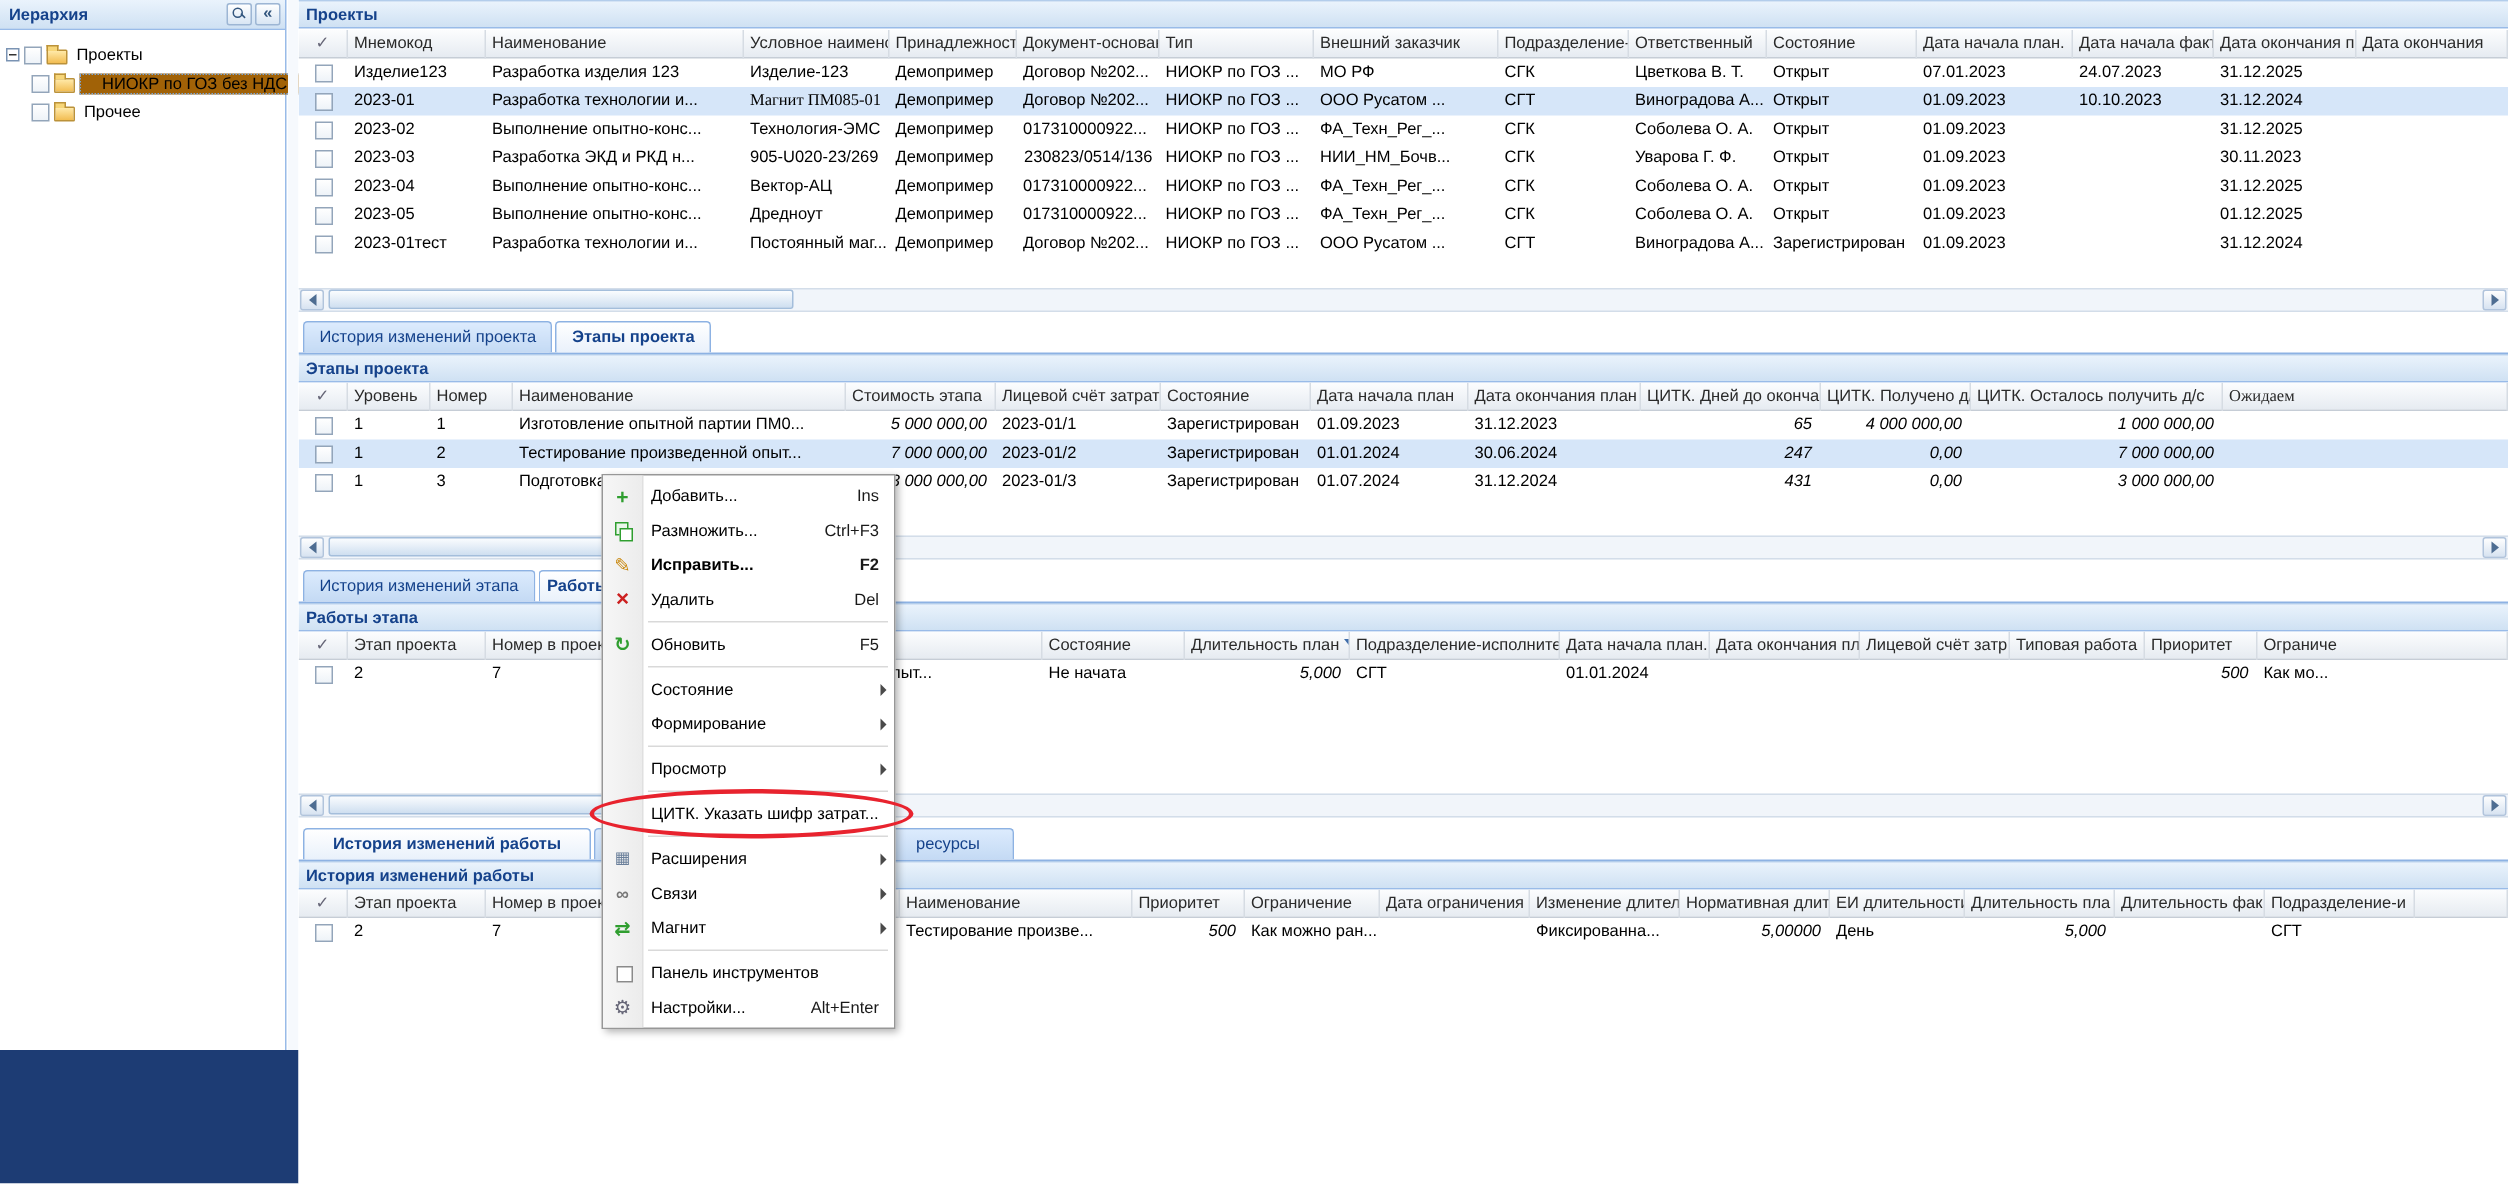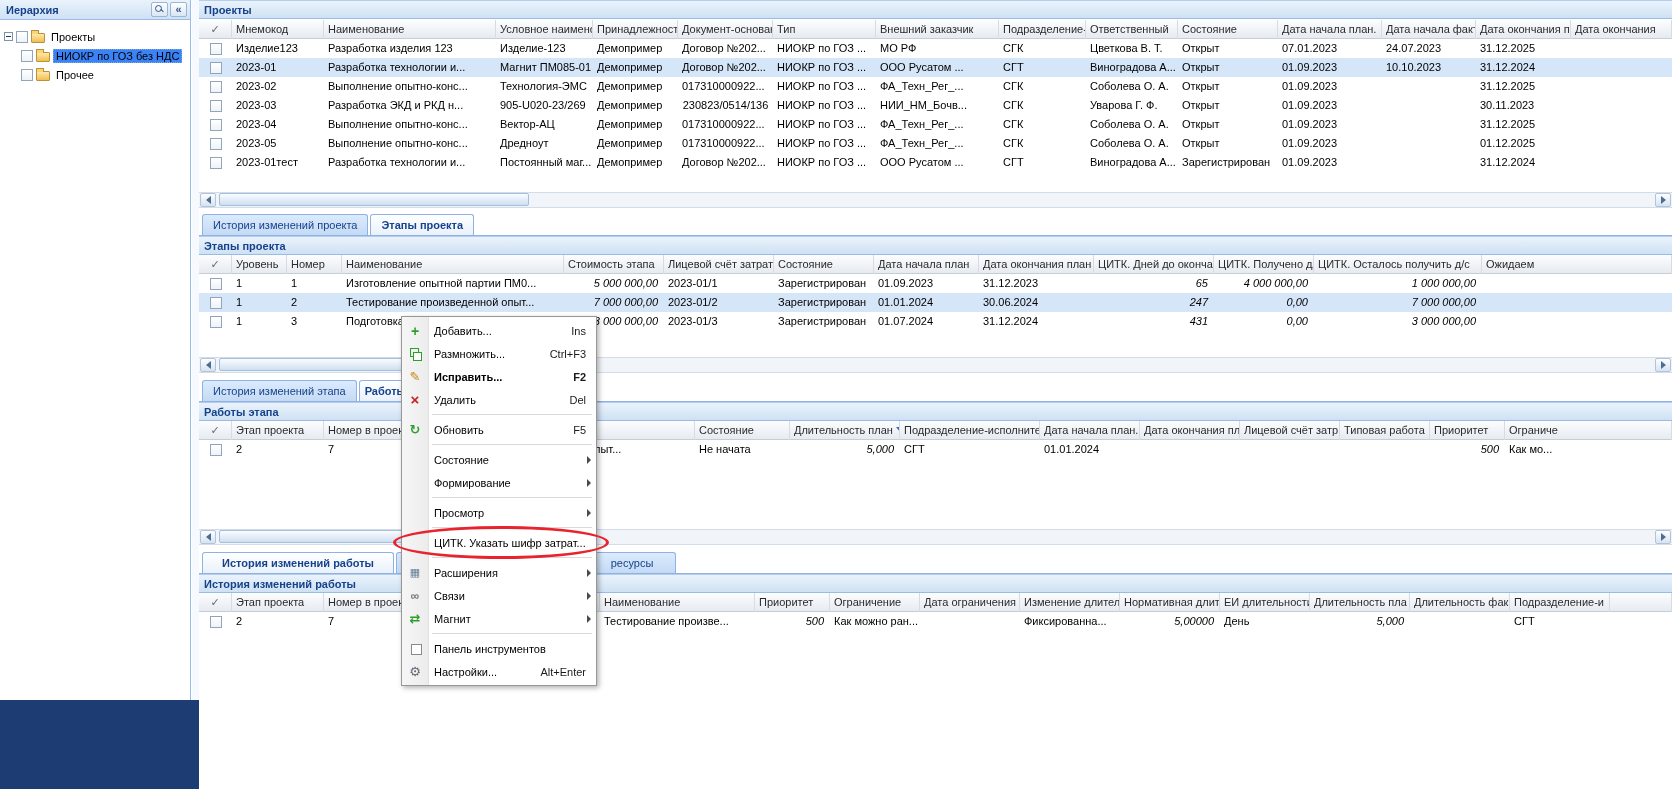--- a/index.html
+++ b/index.html
@@ -17,21 +17,21 @@
   .chev-glyph::before{content:"«";font-size:11px;color:#33567e}
   .tree{padding:7px 4px 0 4px}
   .trow{display:flex;align-items:center;height:19px;gap:3px;cursor:pointer}
   .trow .ind{width:14px;flex:none}
   .exp{width:9px;height:9px;border:1px solid #7a93b3;background:#fff;position:relative;flex:none}
   .exp::before{content:"";position:absolute;left:1px;top:3px;width:5px;height:1px;background:#333}
   .cb{width:12px;height:12px;border:1px solid #93a5ba;background:linear-gradient(#fff,#eef3f8);flex:none}
   .folder{position:relative;width:14px;height:10px;background:linear-gradient(#ffe9a8,#f2bd52);border:1px solid #bb923a;border-radius:1px;flex:none;margin-top:2px}
   .folder::before{content:"";position:absolute;left:-1px;top:-4px;width:6px;height:3px;background:#f7d679;border:1px solid #bb923a;border-bottom:none}
   .tlabel{padding:1px 3px;white-space:nowrap}
-  .tlabel.sel{background:#3b82f6;border:1px dotted #7ea7d8;padding:0 2px}
+  .tlabel.sel{background:#a16207;border:1px dotted #7ea7d8;padding:0 14px}
   #splitter{position:absolute;left:192px;top:0;width:7px;height:700px;background:#f6f9fd}
   #app-bg{position:absolute;left:0;top:700px;width:199px;height:89px;background:#1d3c74}
 
   
   #main{position:absolute;left:199px;top:0;width:1473px;height:789px;background:#fff;overflow:hidden}
   .panel-hdr{position:absolute;left:0;width:100%;height:19px;line-height:18px;background:linear-gradient(#eaf3fc,#cfe1f3);border-top:1px solid #b3cdeb;border-bottom:1px solid #99bbe8;color:#15428b;font-weight:bold;padding:0 5px;overflow:hidden}
   .grid{position:absolute;left:0;width:100%;overflow:hidden}
   .ghr{display:flex;height:19px;background:linear-gradient(#fcfdfe,#e6ebf1);border-bottom:1px solid #c6cdd6}
   .ghc{flex:none;height:19px;line-height:18px;padding:0 4px;border-right:1px solid #d6dce3;white-space:nowrap;overflow:hidden;color:#2a2a2a;cursor:pointer}
   .ghc.chk{text-align:center;color:#667;padding:0}
@@ -158,21 +158,21 @@
           <div class="gcell" style="width: 94px;">24.07.2023</div>
           <div class="gcell" style="width: 95px;">31.12.2025</div>
           <div class="gcell" style="width: 101px;"></div>
         </div>
         <div class="gr sel">
           <div class="gcell chkc" style="width: 33px;">
             <span class="cb"></span>
           </div>
           <div class="gcell" style="width: 92px;">2023-01</div>
           <div class="gcell" style="width: 172px;">Разработка технологии и...</div>
-          <div class="gcell" style="width: 97px;">Магнит ПМ085-01</div>
+          <div class="gcell" style="width: 97px; font-family: Liberation Serif, serif;">Магнит ПМ085-01</div>
           <div class="gcell" style="width: 85px;">Демопример</div>
           <div class="gcell" style="width: 95px;">Договор №202...</div>
           <div class="gcell" style="width: 103px;">НИОКР по ГОЗ ...</div>
           <div class="gcell" style="width: 123px;">ООО Русатом ...</div>
           <div class="gcell" style="width: 87px;">СГТ</div>
           <div class="gcell" style="width: 92px;">Виноградова А...</div>
           <div class="gcell" style="width: 100px;">Открыт</div>
           <div class="gcell" style="width: 104px;">01.09.2023</div>
           <div class="gcell" style="width: 94px;">10.10.2023</div>
           <div class="gcell" style="width: 95px;">31.12.2024</div>
@@ -296,21 +296,21 @@
           <div class="ghc" style="width: 55px;"><span>Номер</span></div>
           <div class="ghc" style="width: 222px;"><span>Наименование</span></div>
           <div class="ghc" style="width: 100px;"><span>Стоимость этапа</span></div>
           <div class="ghc" style="width: 110px;"><span>Лицевой счёт затрат</span></div>
           <div class="ghc" style="width: 100px;"><span>Состояние</span></div>
           <div class="ghc" style="width: 105px;"><span>Дата начала план</span></div>
           <div class="ghc" style="width: 115px;"><span>Дата окончания план</span></div>
           <div class="ghc" style="width: 120px;"><span>ЦИТК. Дней до окончания</span></div>
           <div class="ghc" style="width: 100px;"><span>ЦИТК. Получено д/с</span></div>
           <div class="ghc" style="width: 168px;"><span>ЦИТК. Осталось получить д/с</span></div>
-          <div class="ghc" style="width: 190px;"><span>Ожидаем</span></div>
+          <div class="ghc" style="width: 190px; font-family: Liberation Serif, serif;"><span>Ожидаем</span></div>
         </div>
         <div class="gr">
           <div class="gcell chkc" style="width: 33px;">
             <span class="cb"></span>
           </div>
           <div class="gcell" style="width: 55px;">1</div>
           <div class="gcell" style="width: 55px;">1</div>
           <div class="gcell" style="width: 222px;">Изготовление опытной партии ПМ0...</div>
           <div class="gcell num" style="width: 100px;">5 000 000,00</div>
           <div class="gcell" style="width: 110px;">2023-01/1</div>

